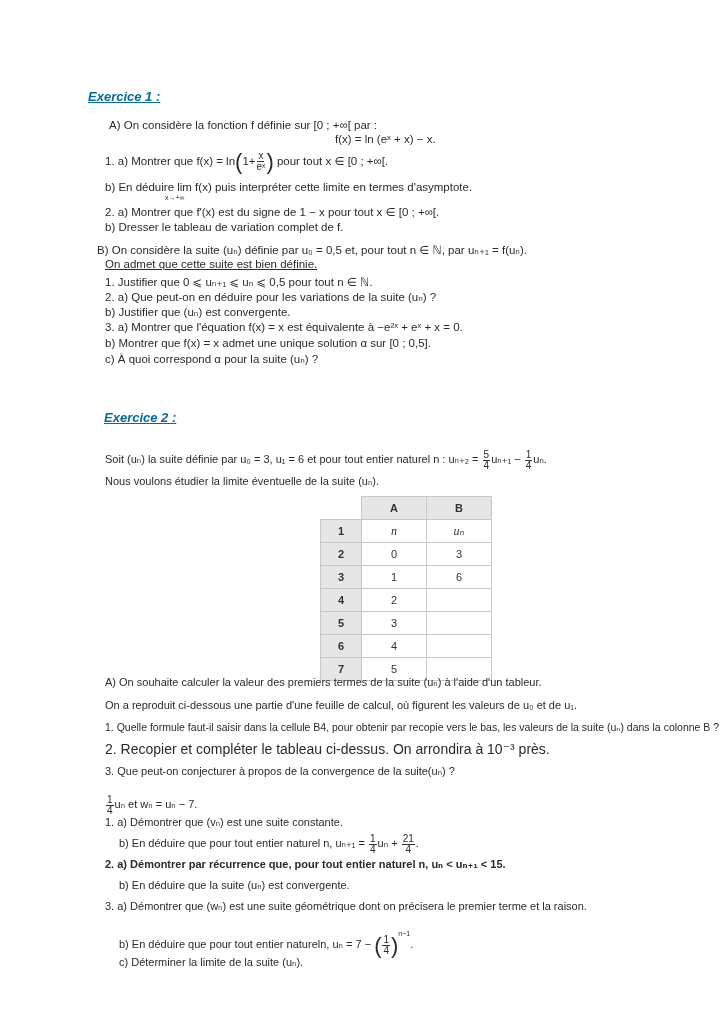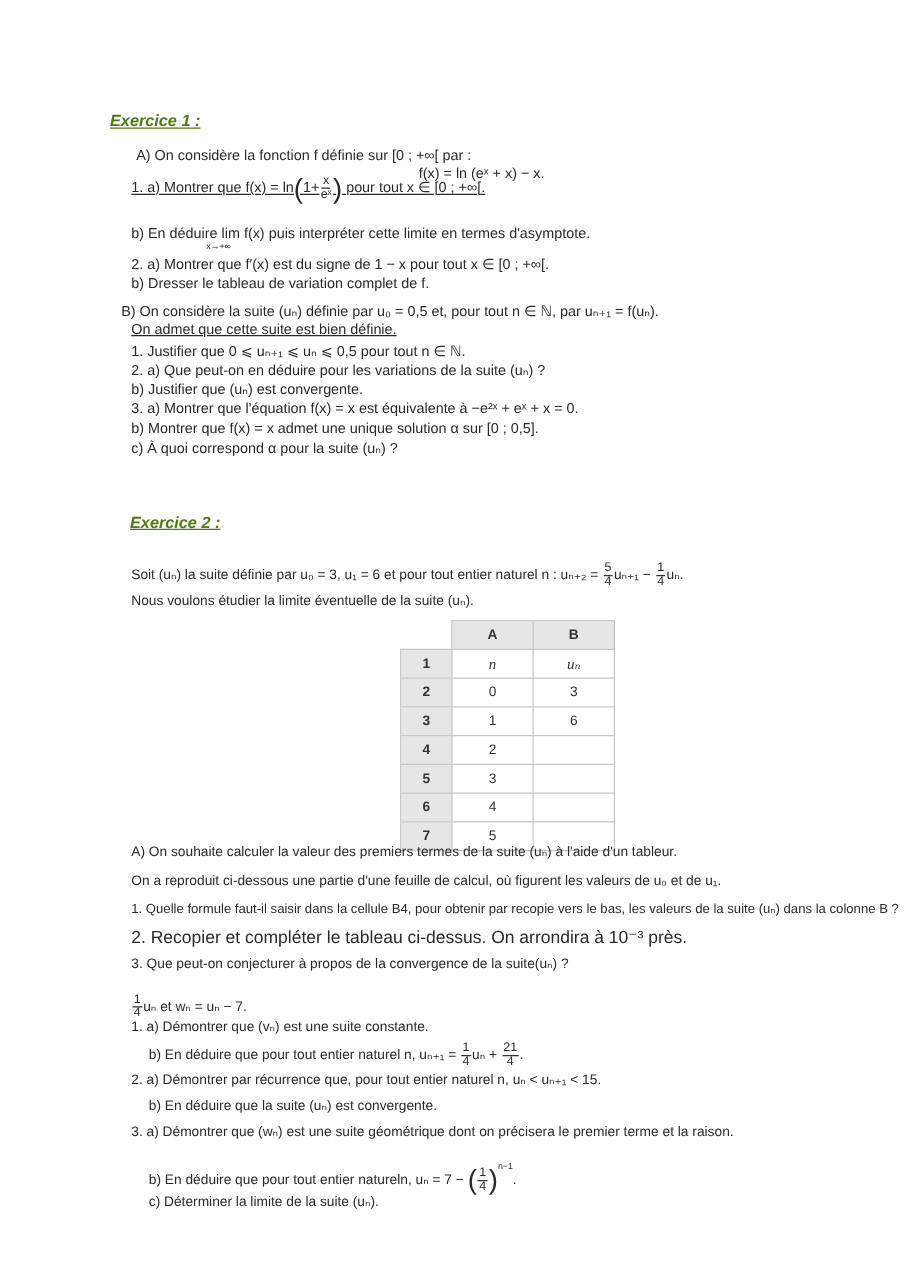--- a/index.html
+++ b/index.html
@@ -1,19 +1,19 @@
 <!DOCTYPE html>
 <html><head>
 <meta charset="utf-8">
 <style>
   html, body { margin:0; padding:0; background:#ffffff; }
   body { width:728px; height:1024px; position:relative; overflow:hidden;
          font-family:"Liberation Sans", "DejaVu Sans", sans-serif; color:#2a2a2a; font-size:11.5px; }
   .abs { position:absolute; white-space:nowrap; }
-  .title { font-weight:bold; font-style:italic; text-decoration:underline; font-size:13px; color:#4d7c0f; }
+  .title { font-weight:bold; font-style:italic; text-decoration:underline; font-size:13px; color:#0369a1; }
   .line { line-height:15px;margin-left:17px; }
   .small { font-size:10px; }
   i { font-family:"Liberation Serif", "DejaVu Serif", serif; font-style:italic; font-size:12px; }
   sub, sup { font-size:7px; }
   .frac { display:inline-flex; flex-direction:column; align-items:center; vertical-align:middle; font-size:10px; line-height:10px; margin:0 1px; }
   .frac .n { border-bottom:1px solid #333; padding:0 1px; }
   .paren { font-size:22px; font-weight:lighter; vertical-align:middle; }
   table.sheet { position:absolute; left:320px; top:496px; border-collapse:collapse; font-size:11px; color:#333; }
   table.sheet td { border:1px solid #c8c8c8; height:20px; text-align:center; }
   table.sheet td.hdr { background:#e6e6e6; font-weight:bold; }
@@ -22,21 +22,21 @@
   table.sheet td.blank { border:none; background:#fff; }
 </style>
 </head>
 <body>
 
 <div class="abs title" style="left:88px;top:89px;">Exercice 1 :</div>
 
 <div class="abs line" style="left:92px;top:118px;">A) On considère la fonction f définie sur [0 ; +∞[ par :</div>
 <div class="abs line" style="left:318px;top:132px;">f(x) = ln (eˣ + x) − x.</div>
 
-<div class="abs line" style="left:88px;top:140px;text-decoration:underline;">
+<div class="abs line" style="left:88px;top:151px;">
   <span>1. a) Montrer que f(x) = ln</span><span class="paren">(</span>1+<span class="frac">
       <span class="n">x</span>
       <span>eˣ</span>
     </span><span class="paren">)</span>
   <span>pour tout x ∈ [0 ; +∞[.</span>
 </div>
 
 <div class="abs line" style="left:88px;top:180px;">b) En déduire lim f(x) puis interpréter cette limite en termes d'asymptote.</div>
 <div class="abs small" style="left:165px;top:194px;font-size:7px;">x→+∞</div>
 
@@ -125,21 +125,21 @@
 <div class="abs line" style="left:88px;top:815px;font-size:11px;">1. a) Démontrer que (vₙ) est une suite constante.</div>
 <div class="abs line" style="left:102px;top:834px;font-size:11px;">
   <span>b) En déduire que pour tout entier naturel n, uₙ₊₁ = </span><span class="frac">
       <span class="n">1</span>
       <span>4</span>
     </span><span>uₙ + </span><span class="frac">
       <span class="n">21</span>
       <span>4</span>
     </span><span>.</span>
 </div>
-<div class="abs line" style="left:88px;top:857px;font-size:11px;">2. a) Démontrer par récurrence que, pour tout entier naturel n, uₙ &lt; uₙ₊₁ &lt; 15.</div>
+<div class="abs line" style="left:88px;top:857px;font-size:11px;font-weight:bold;">2. a) Démontrer par récurrence que, pour tout entier naturel n, uₙ &lt; uₙ₊₁ &lt; 15.</div>
 <div class="abs line" style="left:102px;top:878px;font-size:11px;">b) En déduire que la suite (uₙ) est convergente.</div>
 <div class="abs line" style="left:88px;top:899px;font-size:11px;">3. a) Démontrer que (wₙ) est une suite géométrique dont on précisera le premier terme et la raison.</div>
 <div class="abs line" style="left:102px;top:926px;font-size:11px;">
   <span>b) En déduire que pour tout entier natureln, uₙ = 7 − </span><span class="paren">(</span><span class="frac">
       <span class="n">1</span>
       <span>4</span>
     </span><span class="paren">)</span><sup style="vertical-align:12px;">n−1</sup>.
 </div>
 <div class="abs line" style="left:102px;top:955px;font-size:11px;">c) Déterminer la limite de la suite (uₙ).</div>
 

